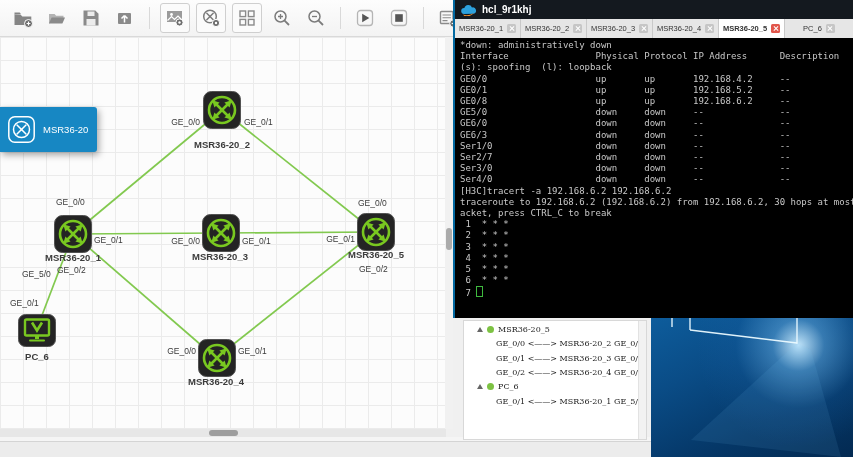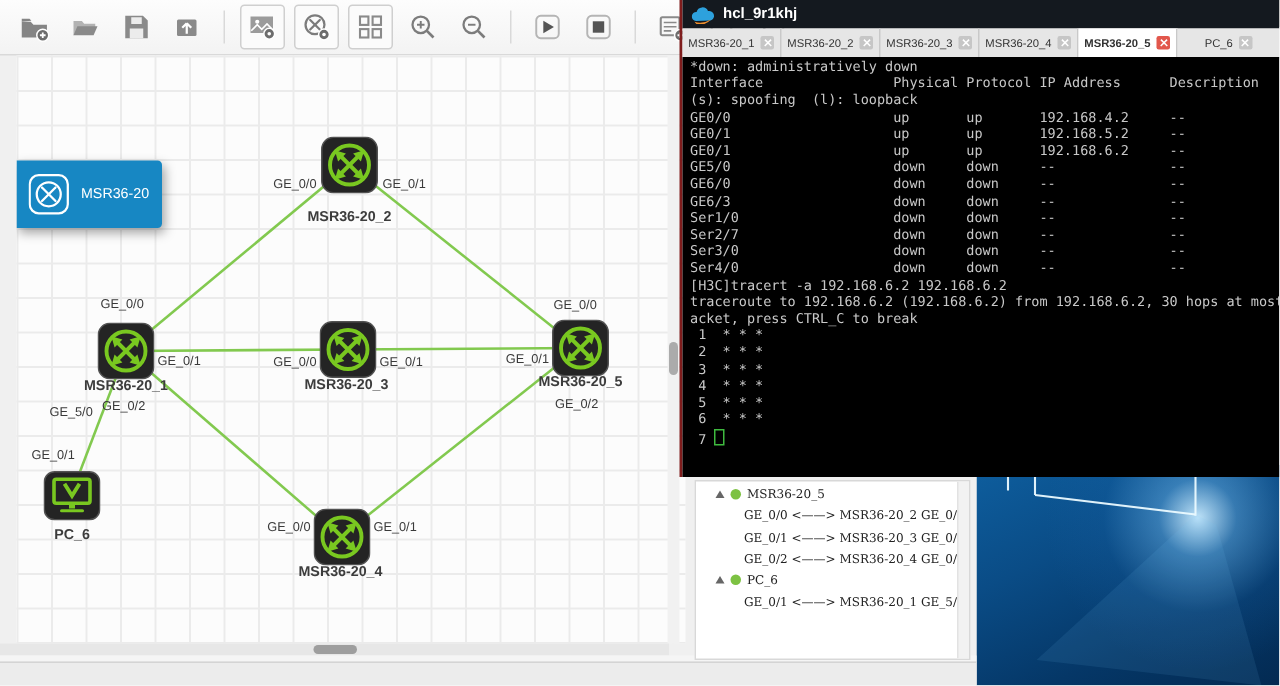--- a/index.html
+++ b/index.html
@@ -9,21 +9,21 @@
 
   
   #app{left:0;top:0;width:651px;height:457px;background:#f0f0f0;}
   #toolbar{left:0;top:0;width:651px;height:37px;background:linear-gradient(#fdfdfd,#f3f3f3);
            border-bottom:1px solid #d9d9d9;display:flex;align-items:center;padding-left:6px;box-sizing:border-box;}
   .tbtn{width:28px;height:28px;display:flex;align-items:center;justify-content:center;margin:0 3px;border-radius:3px;}
   .tbtn.boxed{border:1px solid #cfcfcf;background:#fbfbfb;}
   .tsep{width:1px;height:22px;background:#d9d9d9;margin:0 7px;}
 
   
-  #canvas{left:11px;top:37px;width:446px;height:392px;background-color:#fcfcfc;
+  #canvas{left:0;top:37px;width:446px;height:392px;background-color:#fcfcfc;
     background-image:linear-gradient(#ebebeb 1px,transparent 1px),linear-gradient(90deg,#ebebeb 1px,transparent 1px);
     background-size:23px 23px;overflow:hidden;}
   .portlbl{position:absolute;font-size:8.5px;color:#3a3a3a;white-space:nowrap;}
   .devname{position:absolute;font-size:9.5px;font-weight:bold;color:#3c3c3c;text-align:center;white-space:nowrap;}
   .r{text-align:right;}
   #palette-tip{left:0;top:70px;width:97px;height:45px;background:#1787c3;border-radius:0 3px 3px 0;
      box-shadow:2px 3px 7px rgba(0,0,0,.35);display:flex;align-items:center;color:#fff;font-size:9.5px;}
 
   
   #vscroll{left:445px;top:37px;width:8px;height:392px;background:#f1f1f1;}
@@ -36,21 +36,21 @@
   
   #summary{left:463px;top:320px;width:182px;height:118px;background:#fff;border:1px solid #d8d8d8;
            font-family:"DejaVu Serif",serif;font-size:8px;color:#222;overflow:hidden;}
   .trow{position:absolute;left:0;height:12px;display:flex;align-items:center;white-space:nowrap;}
   .tri{width:0;height:0;border-left:3.5px solid transparent;border-right:3.5px solid transparent;
        border-bottom:5px solid #666;margin:0 4px 0 13px;}
   .dot{width:7px;height:7px;border-radius:50%;background:#7dc243;margin-right:4px;}
   .sumscroll{position:absolute;right:0;top:0;width:7px;height:100%;background:#f2f2f2;border-left:1px solid #e2e2e2;}
 
   
-  #terminal{left:453px;top:0;width:400px;height:318px;border-left:2px solid #7f1d1d;box-sizing:border-box;}
+  #terminal{left:453px;top:0;width:400px;height:318px;border-left:2px solid #0369a1;box-sizing:border-box;}
   #term-title{left:0;top:0;width:100%;height:19px;background:#14191f;display:flex;align-items:center;
               color:#fff;font-size:10px;font-weight:bold;padding-left:6px;box-sizing:border-box;}
   #term-tabs{left:0;top:19px;width:100%;height:19px;background:#e6e6e6;display:flex;border-bottom:1px solid #b9b9b9;}
   .ttab{height:100%;display:flex;align-items:center;justify-content:center;gap:4px;border-right:1px solid #c9c9c9;
         font-size:7.5px;color:#333;flex:0 0 66px;box-sizing:border-box;}
   .ttab.active{background:#fff;font-weight:bold;}
   .xbox{width:9px;height:9px;border-radius:1.5px;background:#c6c6c6;position:relative;flex:0 0 9px;}
   .xbox::before,.xbox::after{content:"";position:absolute;left:1.5px;top:4px;width:6px;height:1.2px;background:#fff;}
   .xbox::before{transform:rotate(45deg);} .xbox::after{transform:rotate(-45deg);}
   .xbox.red{background:#e2574c;}
@@ -379,21 +379,21 @@
         <span class="xbox"></span>
       </div>
     </div>
 
     <div class="abs" id="term-body">
       <div class="tline">*down: administratively down</div>
       <div class="tline">Interface                Physical Protocol IP Address      Description</div>
       <div class="tline">(s): spoofing  (l): loopback</div>
       <div class="tline">GE0/0                    up       up       192.168.4.2     --</div>
       <div class="tline">GE0/1                    up       up       192.168.5.2     --</div>
-      <div class="tline">GE0/1                    up       up       192.168.6.2     --</div>
+      <div class="tline">GE0/8                    up       up       192.168.6.2     --</div>
       <div class="tline">GE5/0                    down     down     --              --</div>
       <div class="tline">GE6/0                    down     down     --              --</div>
       <div class="tline">GE6/3                    down     down     --              --</div>
       <div class="tline">Ser1/0                   down     down     --              --</div>
       <div class="tline">Ser2/7                   down     down     --              --</div>
       <div class="tline">Ser3/0                   down     down     --              --</div>
       <div class="tline">Ser4/0                   down     down     --              --</div>
       <div class="tline">[H3C]tracert -a 192.168.6.2 192.168.6.2</div>
       <div class="tline">traceroute to 192.168.6.2 (192.168.6.2) from 192.168.6.2, 30 hops at most</div>
       <div class="tline">acket, press CTRL_C to break</div>

